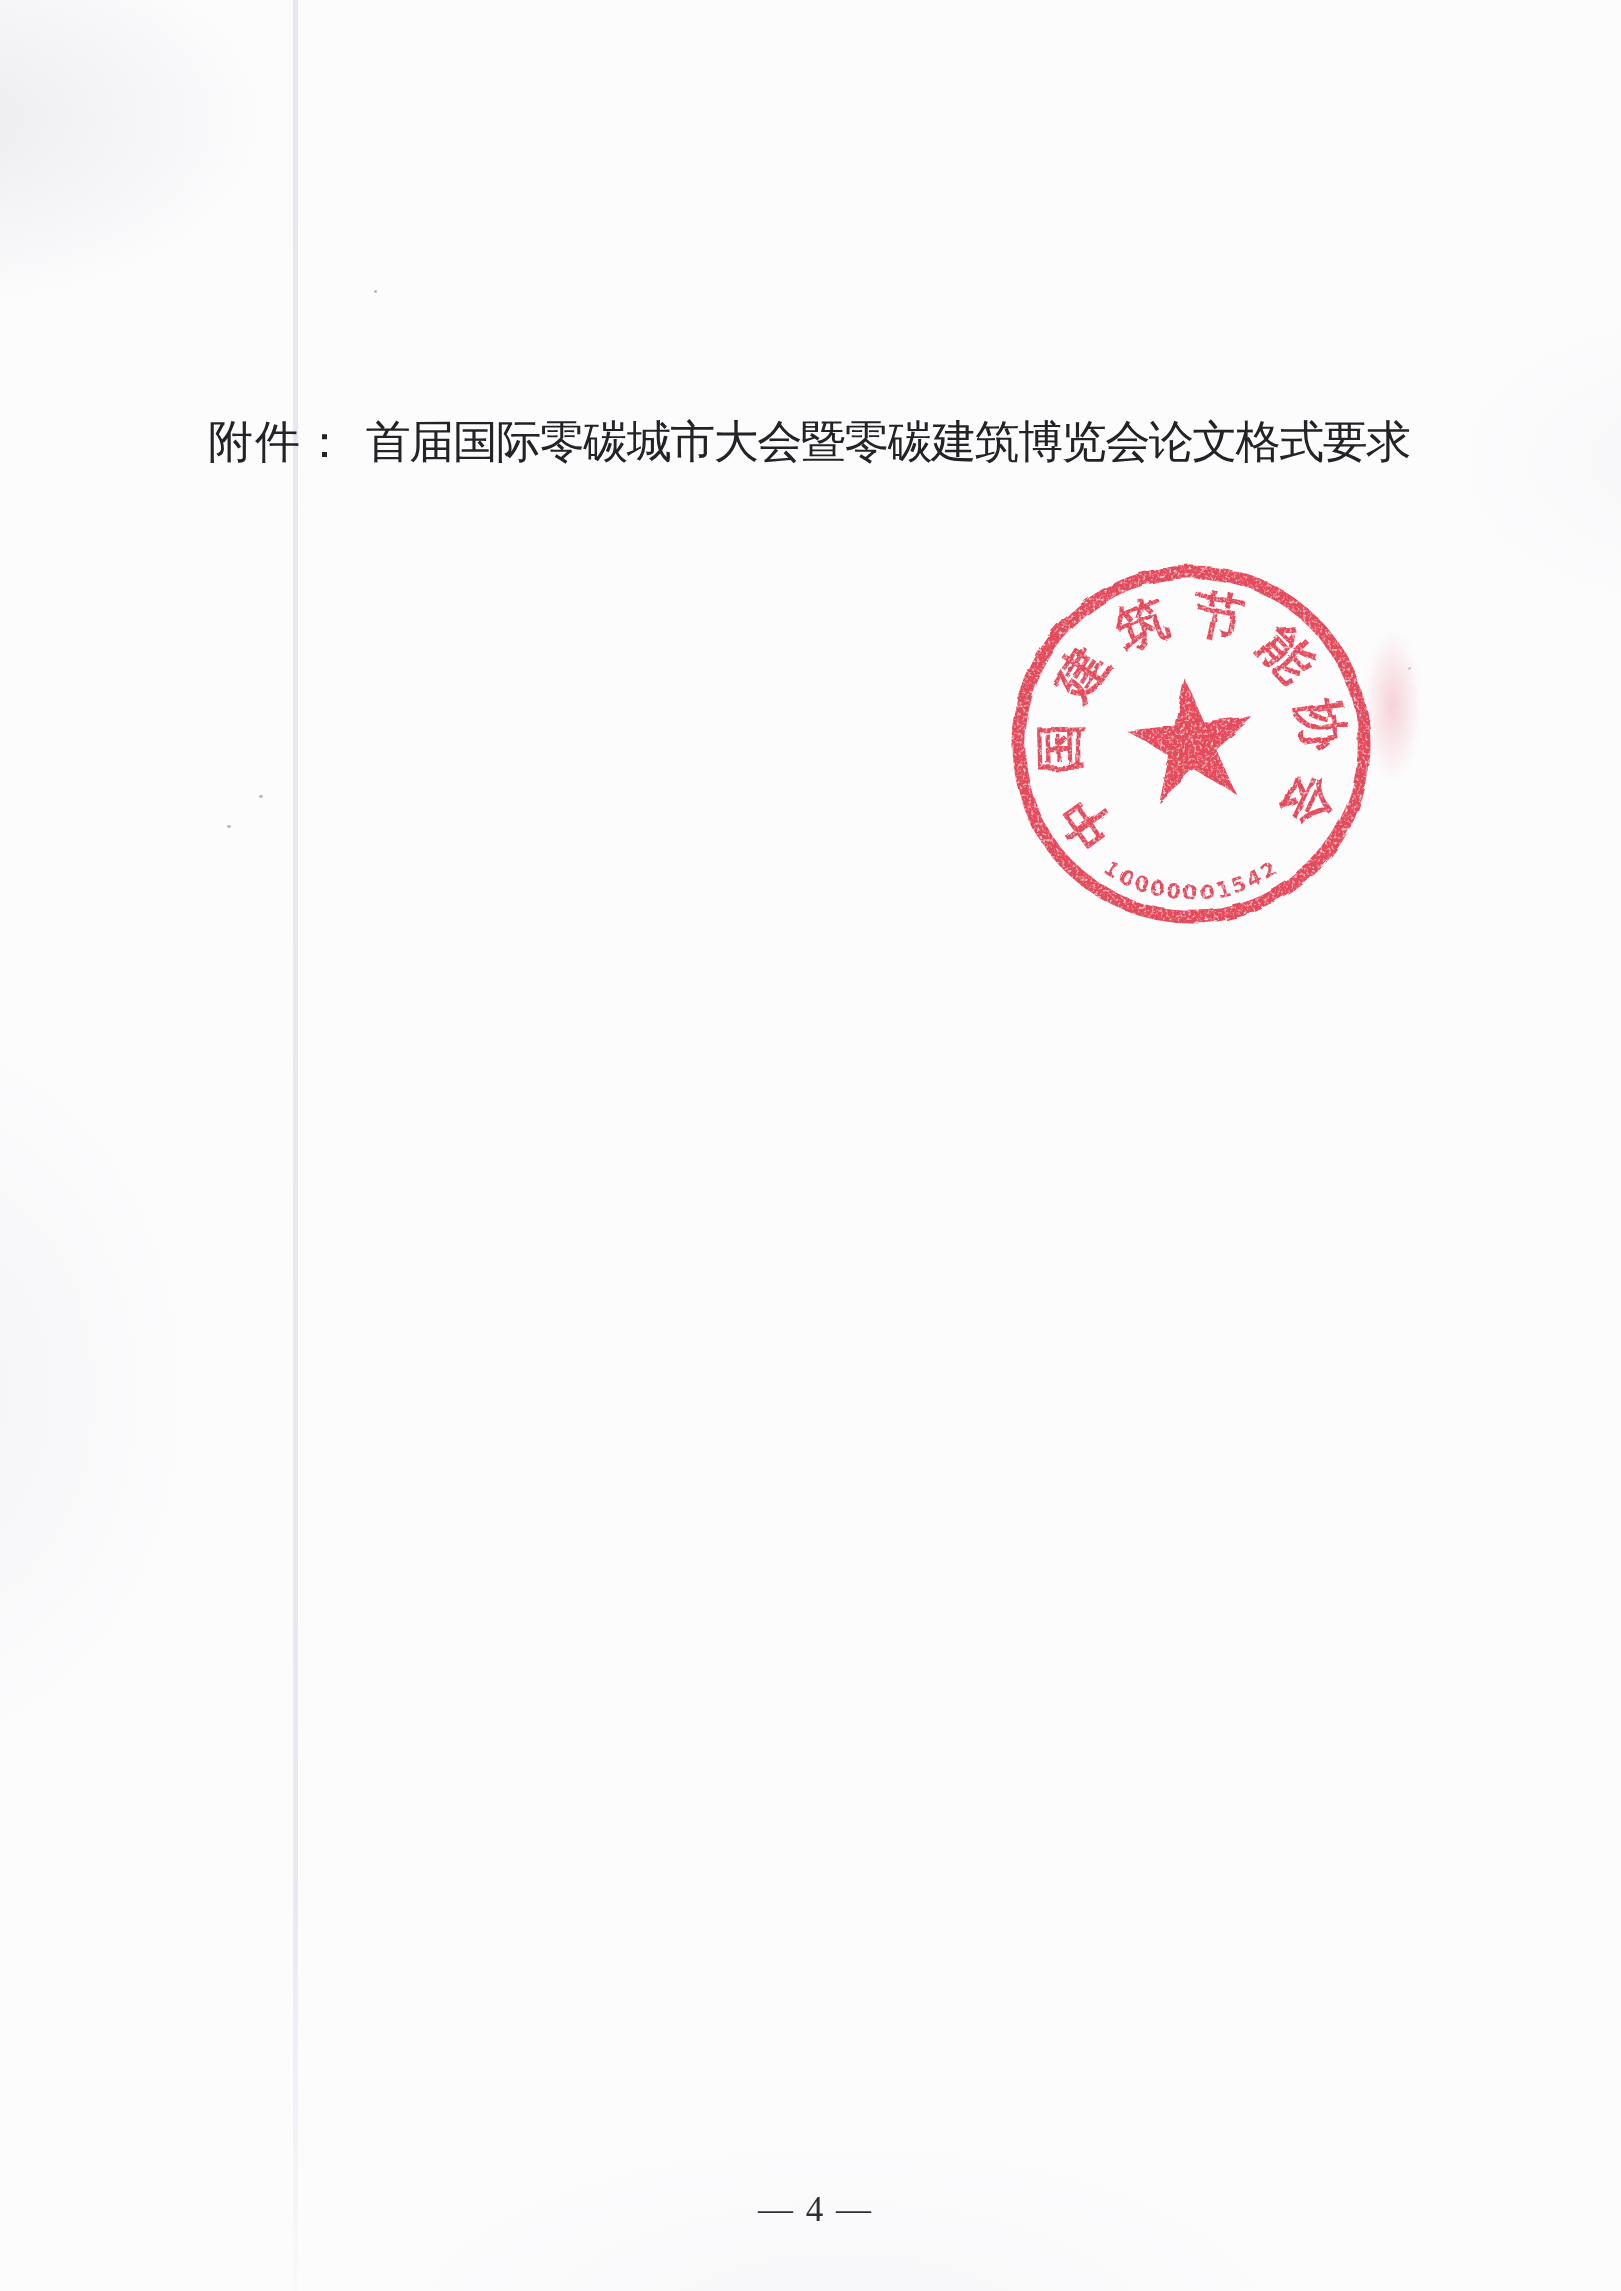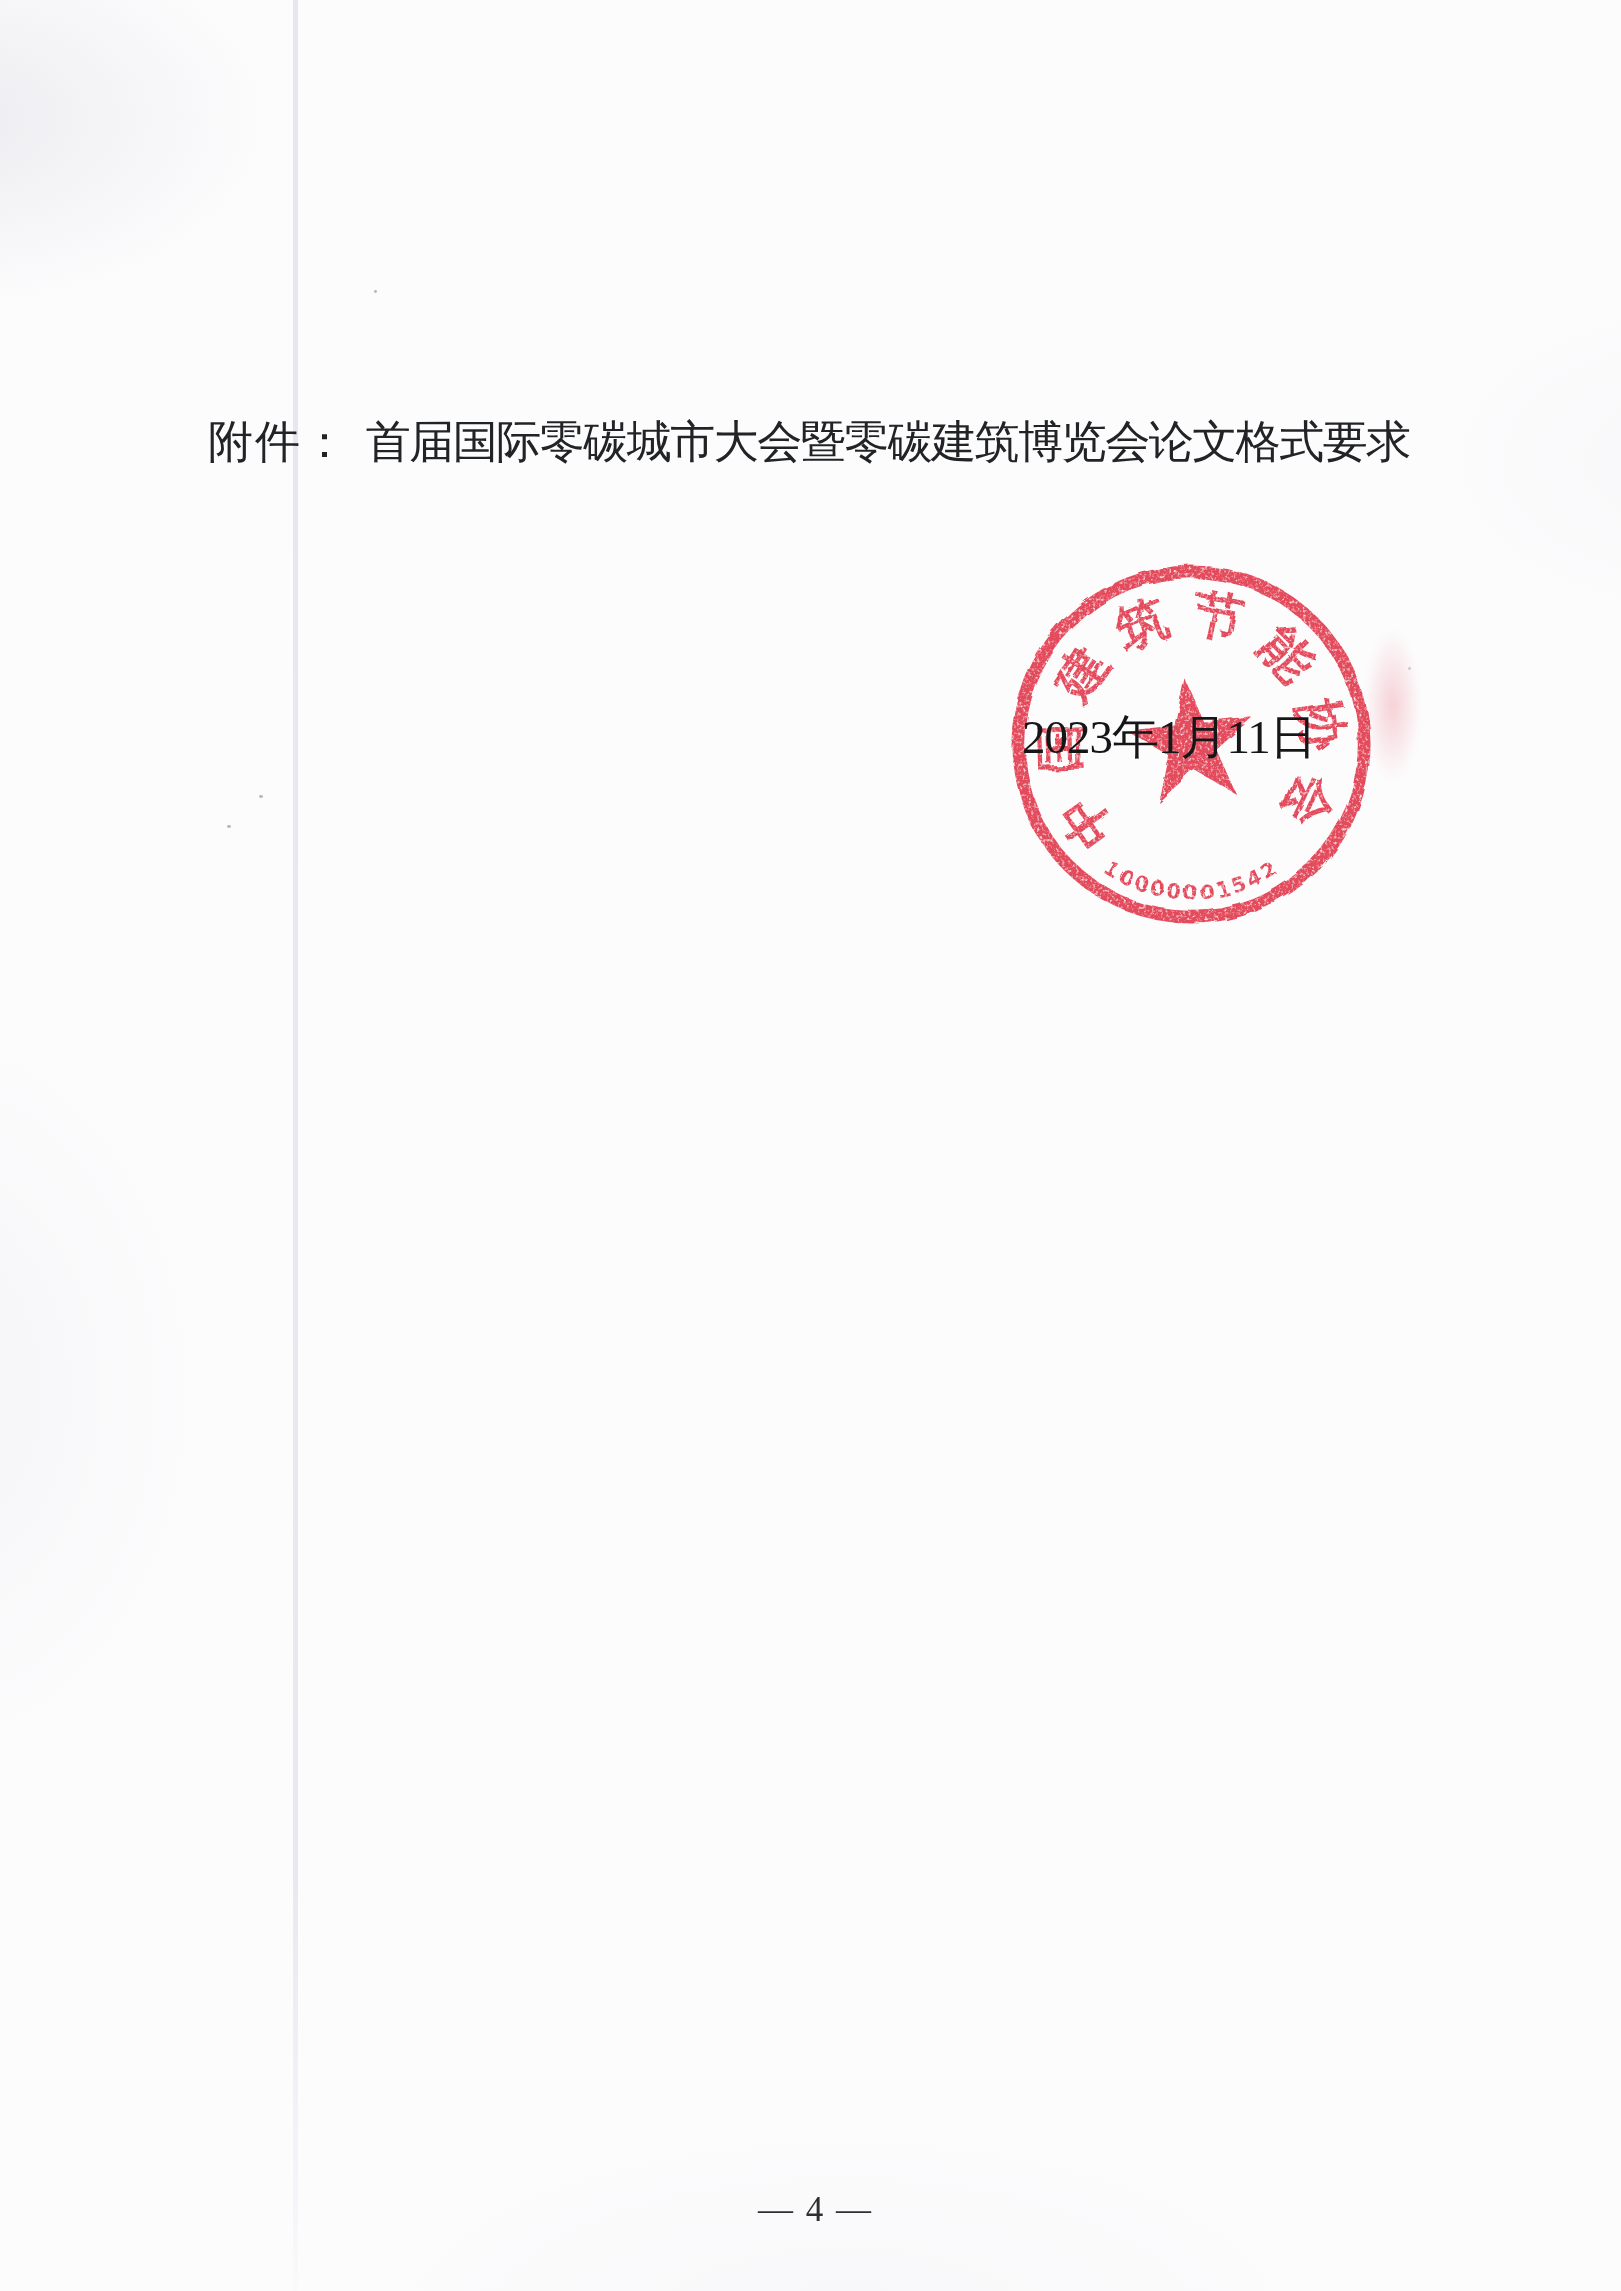--- a/index.html
+++ b/index.html
@@ -165,21 +165,20 @@
           </g>
         <polygon class="seal-star" points="178.9,118.4 199,163.5 248.1,158.3 211.4,191.4 231.5,236.5 188.7,211.9 152,244.9 162.2,196.6 119.5,171.9 168.6,166.7"></polygon>
         <path id="digits-arc" d="M 88.7 310.5 A 158 158 0 0 0 283.3 310.5" fill="none"></path>
         <text class="seal-serial" letter-spacing="3">
           <textPath href="#digits-arc" startOffset="50%" text-anchor="middle">1100000015424</textPath>
         </text>
       </g>
     </svg>
   </div>
 
-  <div class="date-line">2023年1月11日</div>
 
   <div class="footer">— 4 —</div>
 
   <div class="speck s1"></div>
   <div class="speck s2"></div>
   <div class="speck s3"></div>
   <div class="speck s4"></div>
 
 </div>
 

